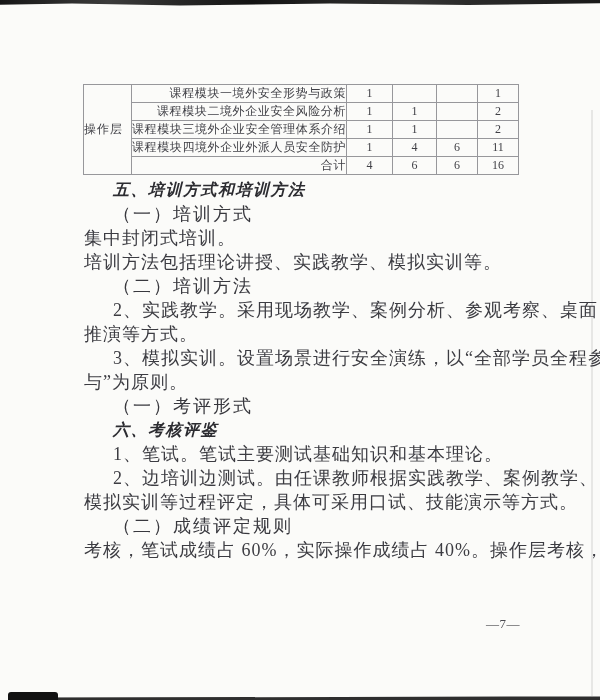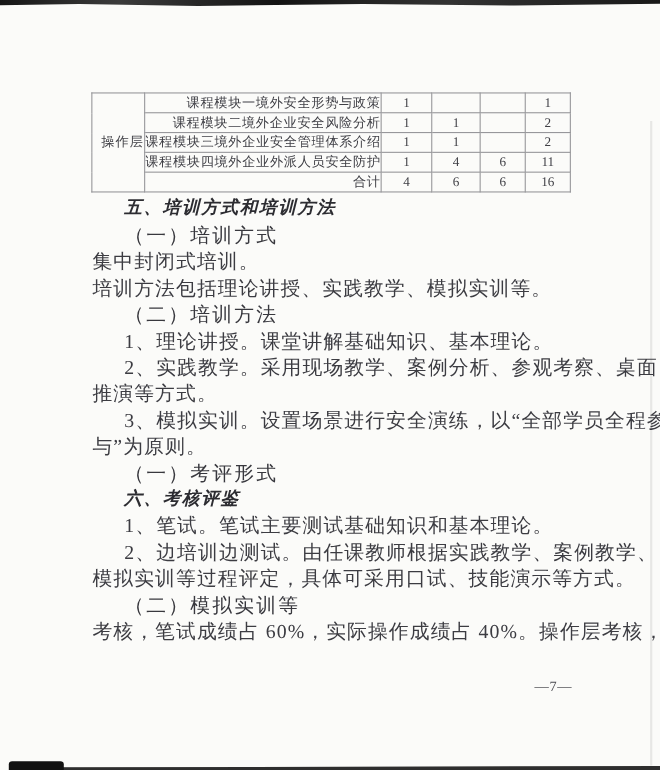--- a/index.html
+++ b/index.html
@@ -43,21 +43,21 @@
   }
   .course-table td {
     border: 1px solid #97979b;
     height: 17px;
     font-size: 12px;
     color: #3f3f45;
     padding: 0;
     overflow: hidden;
     white-space: nowrap;
   }
-  .group-cell { text-align: right; letter-spacing: 1px; }
+  .group-cell { text-align: left; letter-spacing: 1px; }
   .module-cell { padding-left: 5px; text-align: right; letter-spacing: 0.6px; }
   .num-cell { text-align: center; }
   
   .text-lines { position: absolute; left: 84px; top: 178px; width: 440px; }
   .line {
     height: 24px; line-height: 24px;
     font-size: 18px; letter-spacing: 1px;
     color: #3c3c42; white-space: nowrap;
   }
   .line.ind { padding-left: 29px; }
@@ -123,31 +123,30 @@
       </tr>
     </tbody>
   </table>
 
   <div class="text-lines">
     <div class="line h ind">五、培训方式和培训方法</div>
     <div class="line sub ind">（一）培训方式</div>
     <div class="line">集中封闭式培训。</div>
     <div class="line">培训方法包括理论讲授、实践教学、模拟实训等。</div>
     <div class="line sub ind">（二）培训方法</div>
-    <div class="line ind">1、理论讲授。课堂讲解基础知识、基本理论。</div>
     <div class="line ind">2、实践教学。采用现场教学、案例分析、参观考察、桌面</div>
     <div class="line">推演等方式。</div>
     <div class="line ind">3、模拟实训。设置场景进行安全演练，以“全部学员全程参</div>
     <div class="line">与”为原则。</div>
     <div class="line sub ind">（一）考评形式</div>
     <div class="line h ind">六、考核评鉴</div>
     <div class="line ind">1、笔试。笔试主要测试基础知识和基本理论。</div>
     <div class="line ind">2、边培训边测试。由任课教师根据实践教学、案例教学、</div>
     <div class="line">模拟实训等过程评定，具体可采用口试、技能演示等方式。</div>
-    <div class="line sub ind">（二）模拟实训等</div>
+    <div class="line sub ind">（二）成绩评定规则</div>
     <div class="line">考核，笔试成绩占 60%，实际操作成绩占 40%。操作层考核，</div>
   </div>
 
   <div class="page-num">—7—</div>
 
   <div class="scan-right-line"></div>
   <div class="scan-bottom-line"></div>
   <div class="scan-bottom-blob"></div>
 
 </div>

